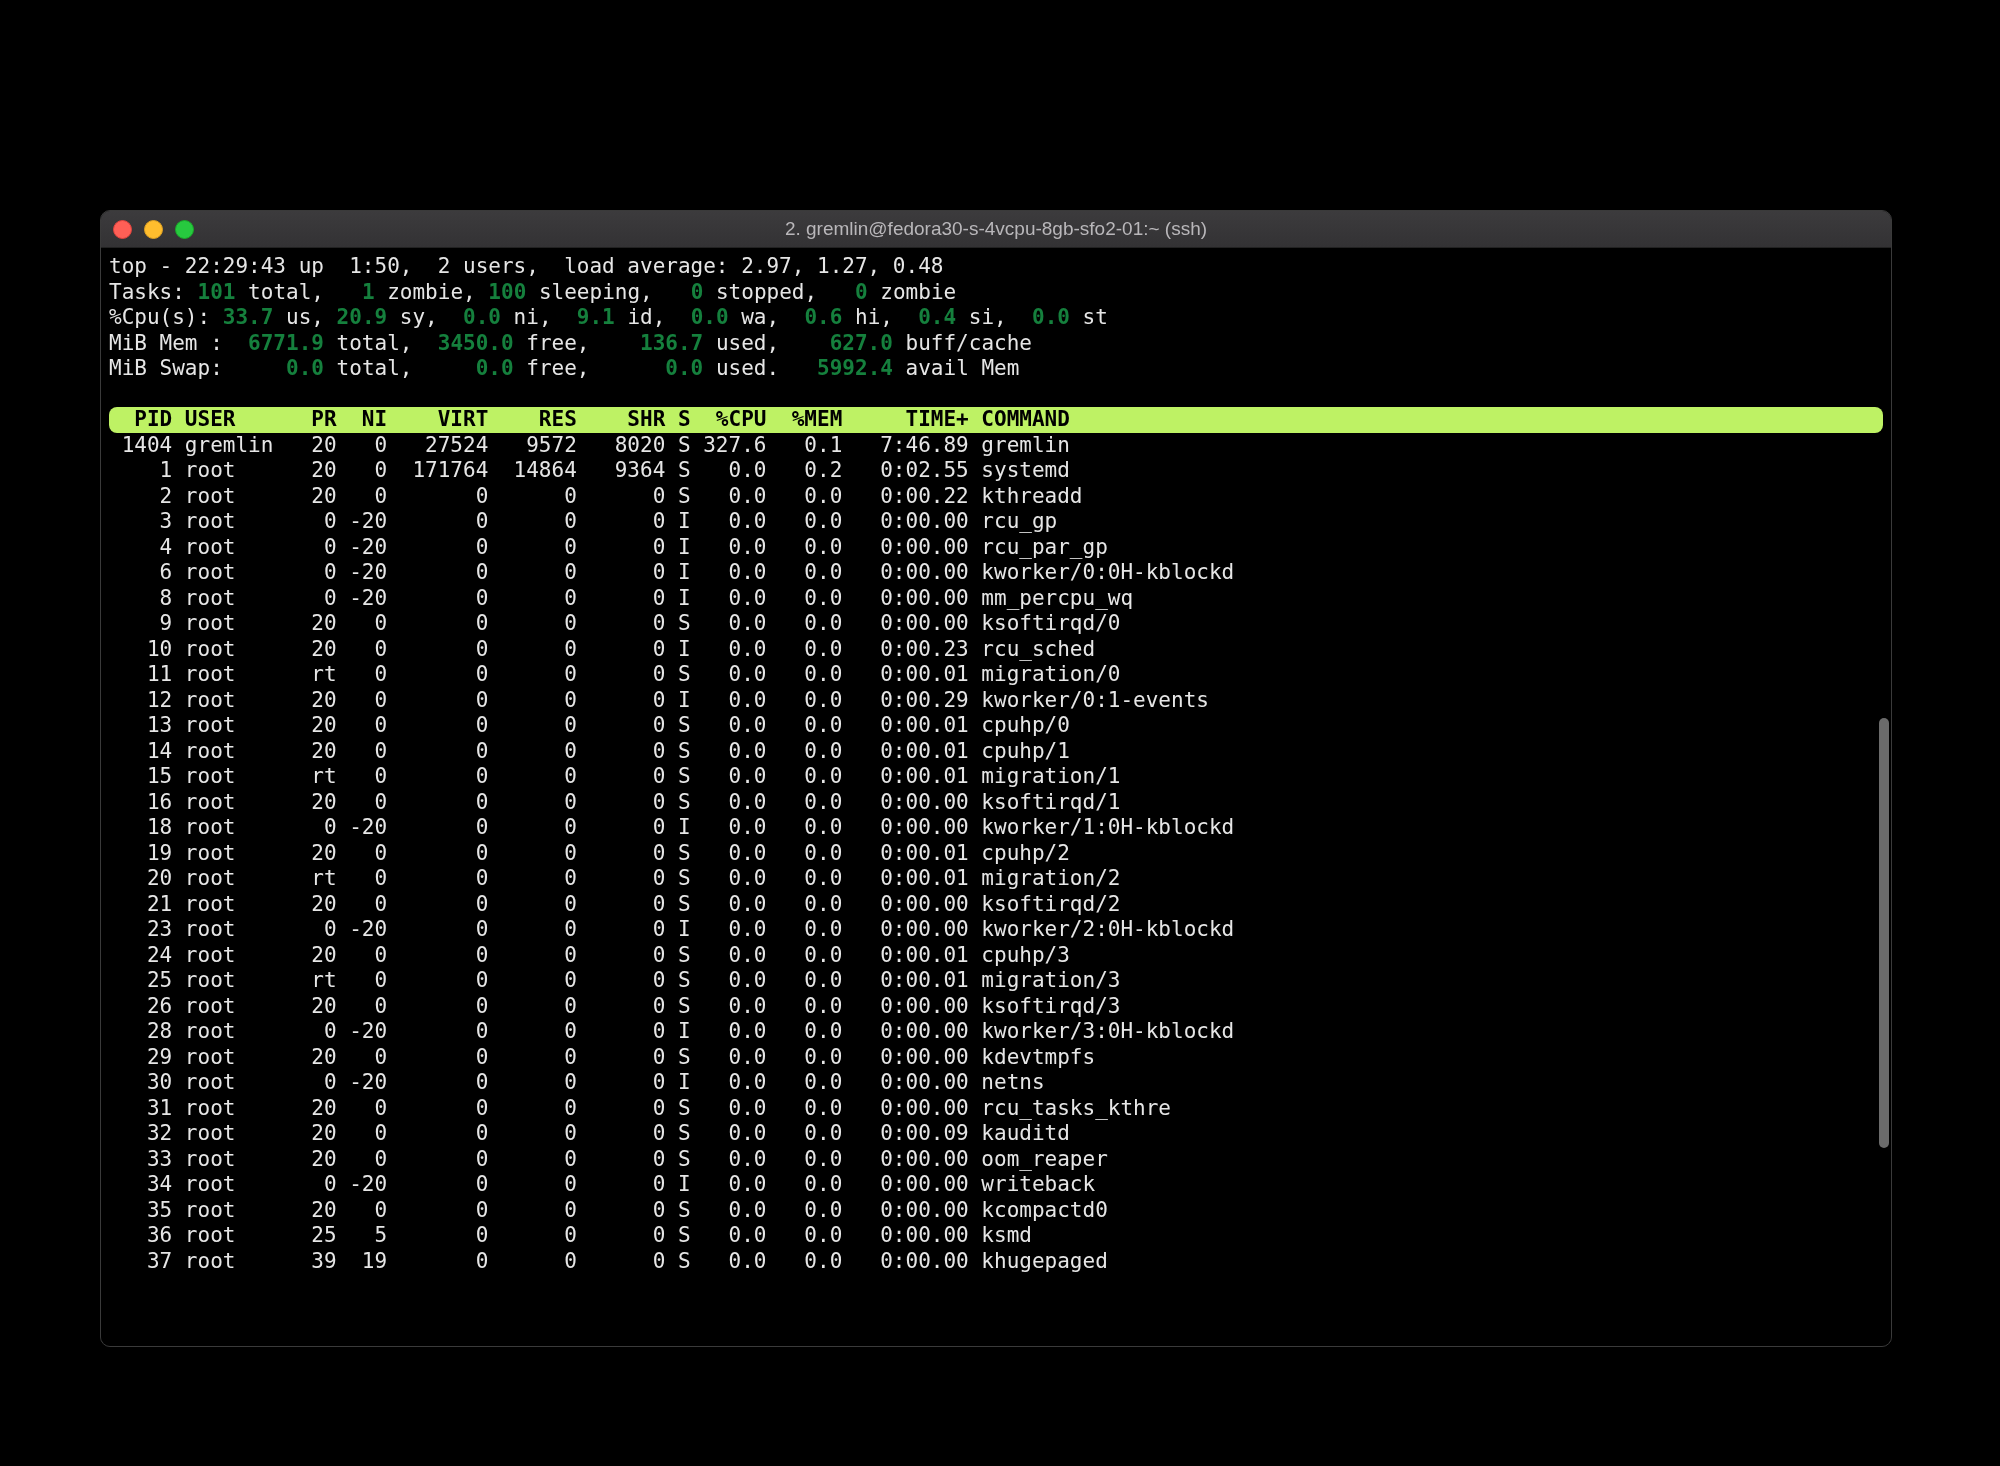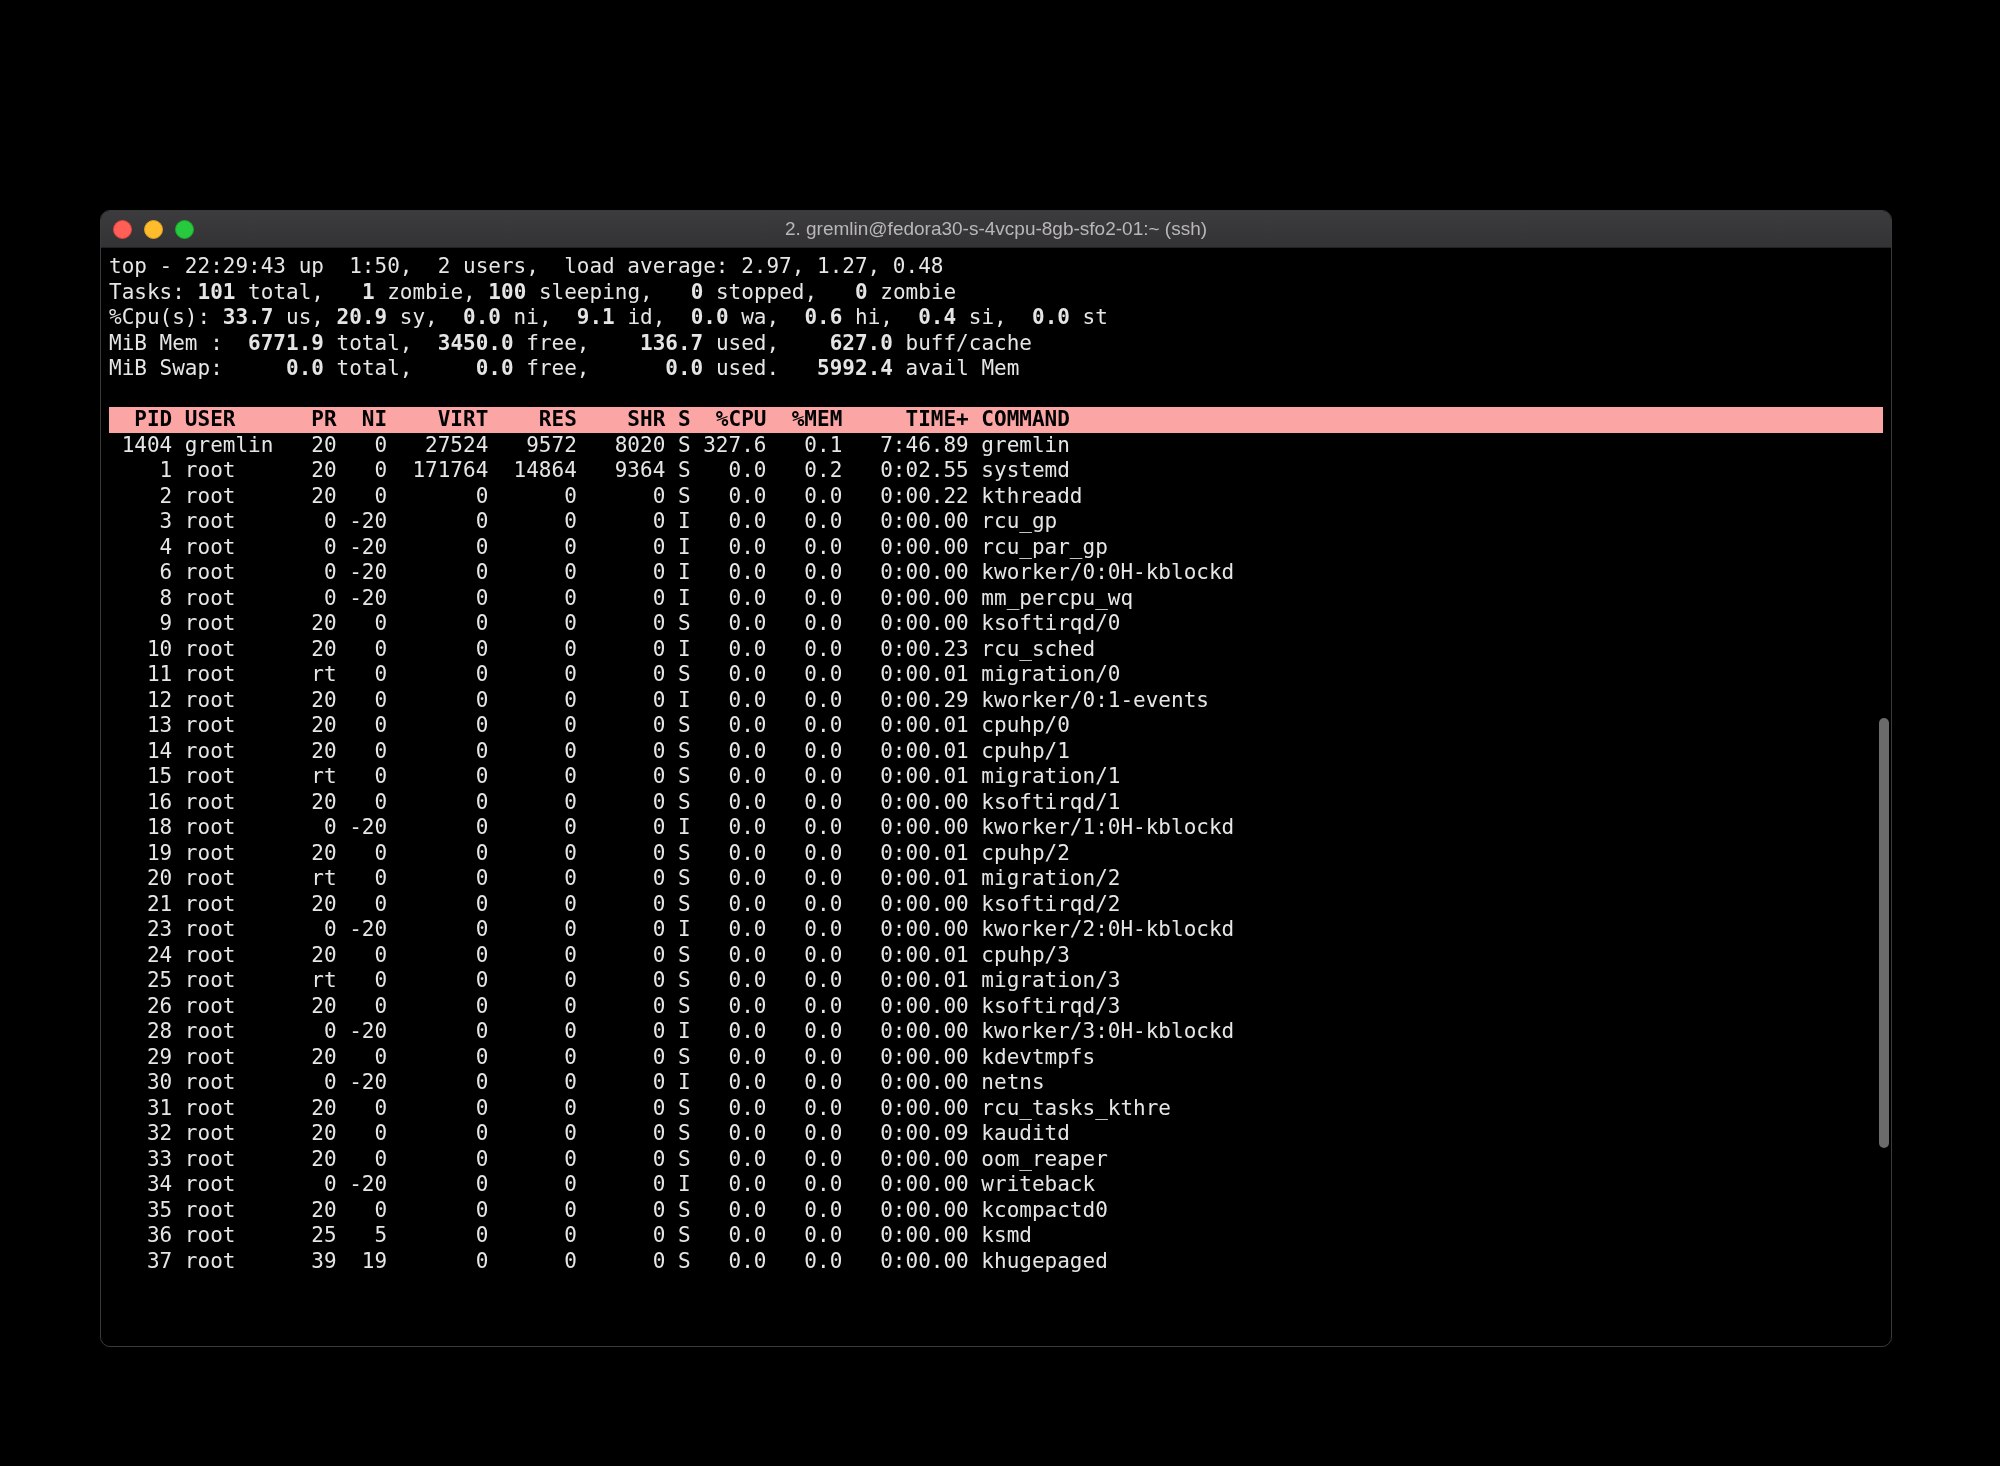--- a/index.html
+++ b/index.html
@@ -61,27 +61,28 @@
     flex: 1;
     background: #000;
     color: #e6e6e6;
     font-size: 21px;
     line-height: 25.5px;
     padding: 6px 8px 6px 8px;
     white-space: pre;
     overflow: hidden;
     position: relative;
   }
-  .b { font-weight: bold; color: #e5e5e5; }
+  .b { font-weight: bold; color: #15803d; }
   .hdr {
-    background: #fca5a5;
+    background: #bef264;
     color: #000;
     font-weight: bold;
     display: inline-block;
     width: 100%;
+    border-radius: 8px;
   }
   .scrollbar {
     position: absolute;
     right: 2px;
     top: 40px;
     width: 10px;
     bottom: 6px;
   }
   .scrollthumb {
     position: absolute;

